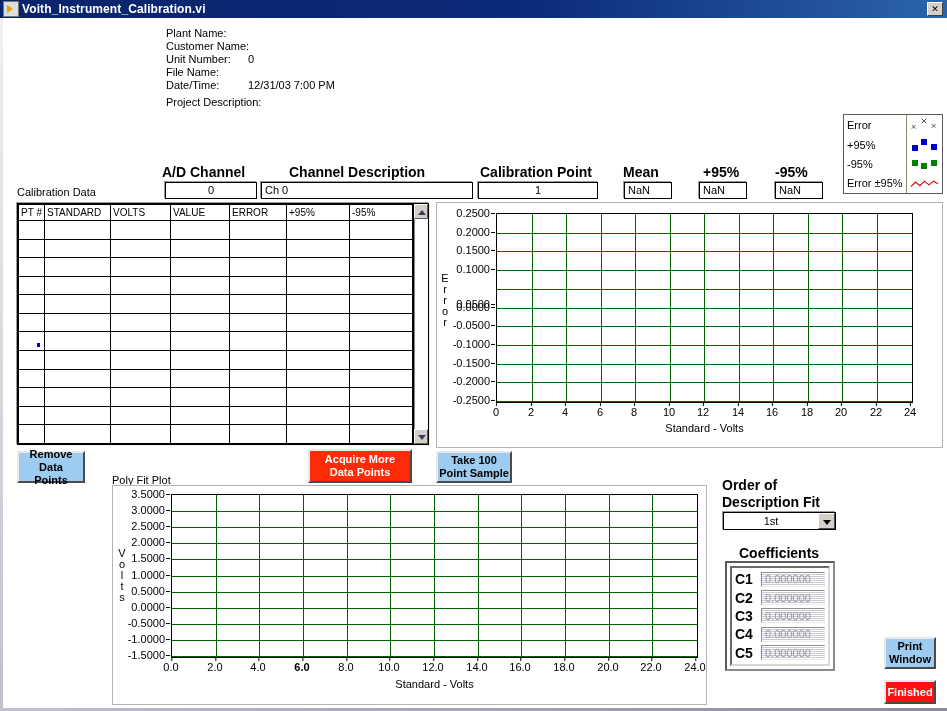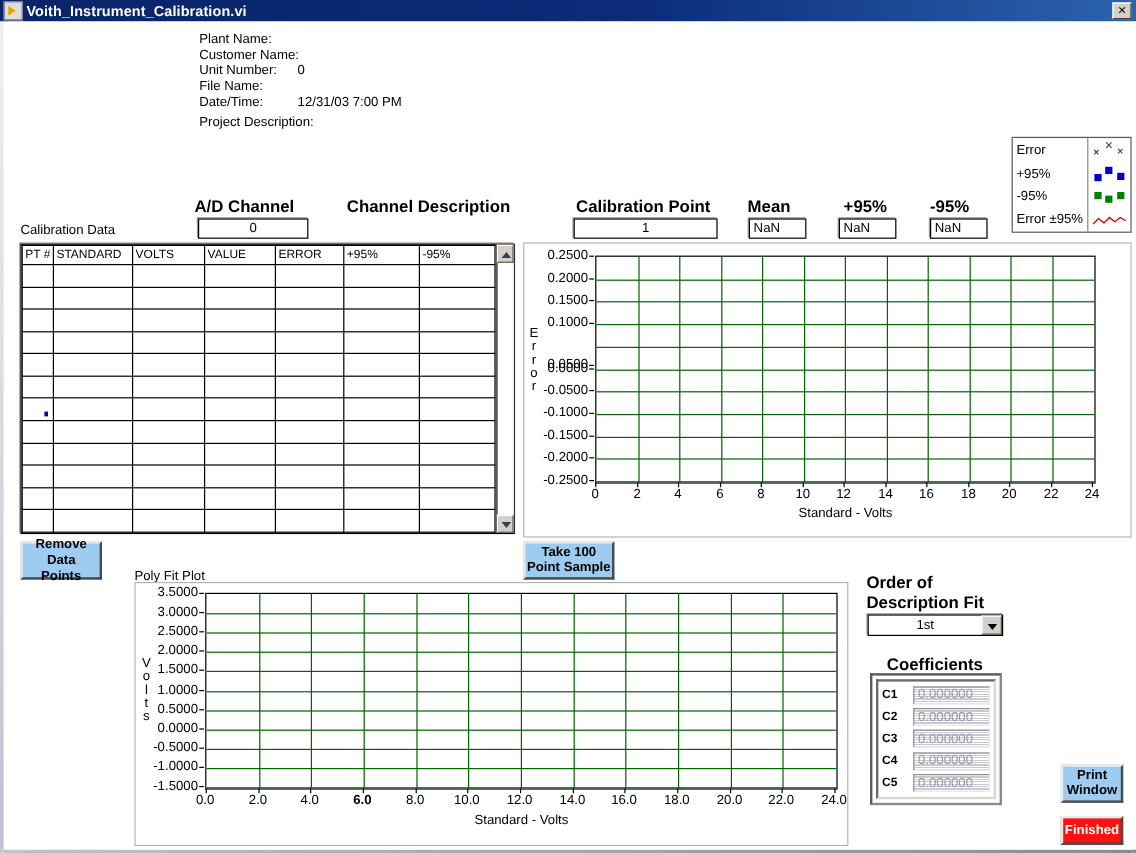--- a/index.html
+++ b/index.html
@@ -343,21 +343,21 @@
     border-bottom-color: #d8d8d8;
     height: 100%;
     box-sizing: border-box;
     display: flex;
     flex-direction: column;
     justify-content: space-around;
     padding: 2px 3px;
   }
   .coef-row { display: flex; align-items: center; height: 17px; }
   .coef-name {
-    font-size: 10px;
+    font-size: 14px;
     font-weight: bold;
     width: 26px;
     color: #000;
   }
   .coef-val {
     flex: 1 1 auto;
     height: 15px;
     box-sizing: border-box;
     border: 1px solid #909090;
     border-right-color: #e8e8e8;
@@ -460,20 +460,21 @@
     <span class="lv-label" style="left:156px; top:146px;">A/D Channel</span>
     <span class="lv-label" style="left:283px; top:146px;">Channel Description</span>
     <span class="lv-label" style="left:474px; top:146px;">Calibration Point</span>
     <span class="lv-label" style="left:617px; top:146px;">Mean</span>
     <span class="lv-label" style="left:697px; top:146px;">+95%</span>
     <span class="lv-label" style="left:769px; top:146px;">-95%</span>
 
     <span class="lv-small-label" style="left:11px; top:168px;">Calibration Data</span>
 
     <div class="lv-field center" style="left:159px; top:164px; width:92px; height:17px;">0</div>
+    <div class="lv-field left" style="left:255px; top:164px; width:212px; height:17px;">Ch 0</div>
     <div class="lv-field center" style="left:472px; top:164px; width:120px; height:17px;">1</div>
     <div class="lv-field left" style="left:618px; top:164px; width:48px; height:17px;">NaN</div>
     <div class="lv-field left" style="left:693px; top:164px; width:48px; height:17px;">NaN</div>
     <div class="lv-field left" style="left:769px; top:164px; width:48px; height:17px;">NaN</div>
 
     <div class="tbl-wrap" style="left:11px; top:185px; width:412px; height:242px;">
       <table class="caltable" style="width:394px;">
         <thead>
           <tr>
             <th style="width:26px;">PT #</th>
@@ -662,20 +663,24 @@
             <div class="xtick" style="left: 404px; top: 203px;">20</div>
             <div class="xtick" style="left: 439px; top: 203px;">22</div>
             <div class="xtick" style="left: 473px; top: 203px;">24</div>
           </div>
       <div class="axis-title" style="left:59px; top:219px; width:417px;">Standard - Volts</div>
     </div>
 
     <div class="btn btn-blue" style="left:11px; top:433px; width:68px; height:32px;">
       <span>Remove Data</span>
       <span>Points</span>
+    </div>
+    <div class="btn btn-red" style="left:302px; top:431px; width:104px; height:34px;">
+      <span>Acquire More</span>
+      <span>Data Points</span>
     </div>
     <div class="btn btn-blue" style="left:430px; top:433px; width:76px; height:32px;">
       <span>Take 100</span>
       <span>Point Sample</span>
     </div>
 
 
     <span class="lv-label" style="left:716px; top:459px;">Order of</span>
     <span class="lv-label" style="left:716px; top:476px;">Description Fit</span>
     <div class="lv-combo" style="left:717px; top:494px; width:113px; height:18px;">

